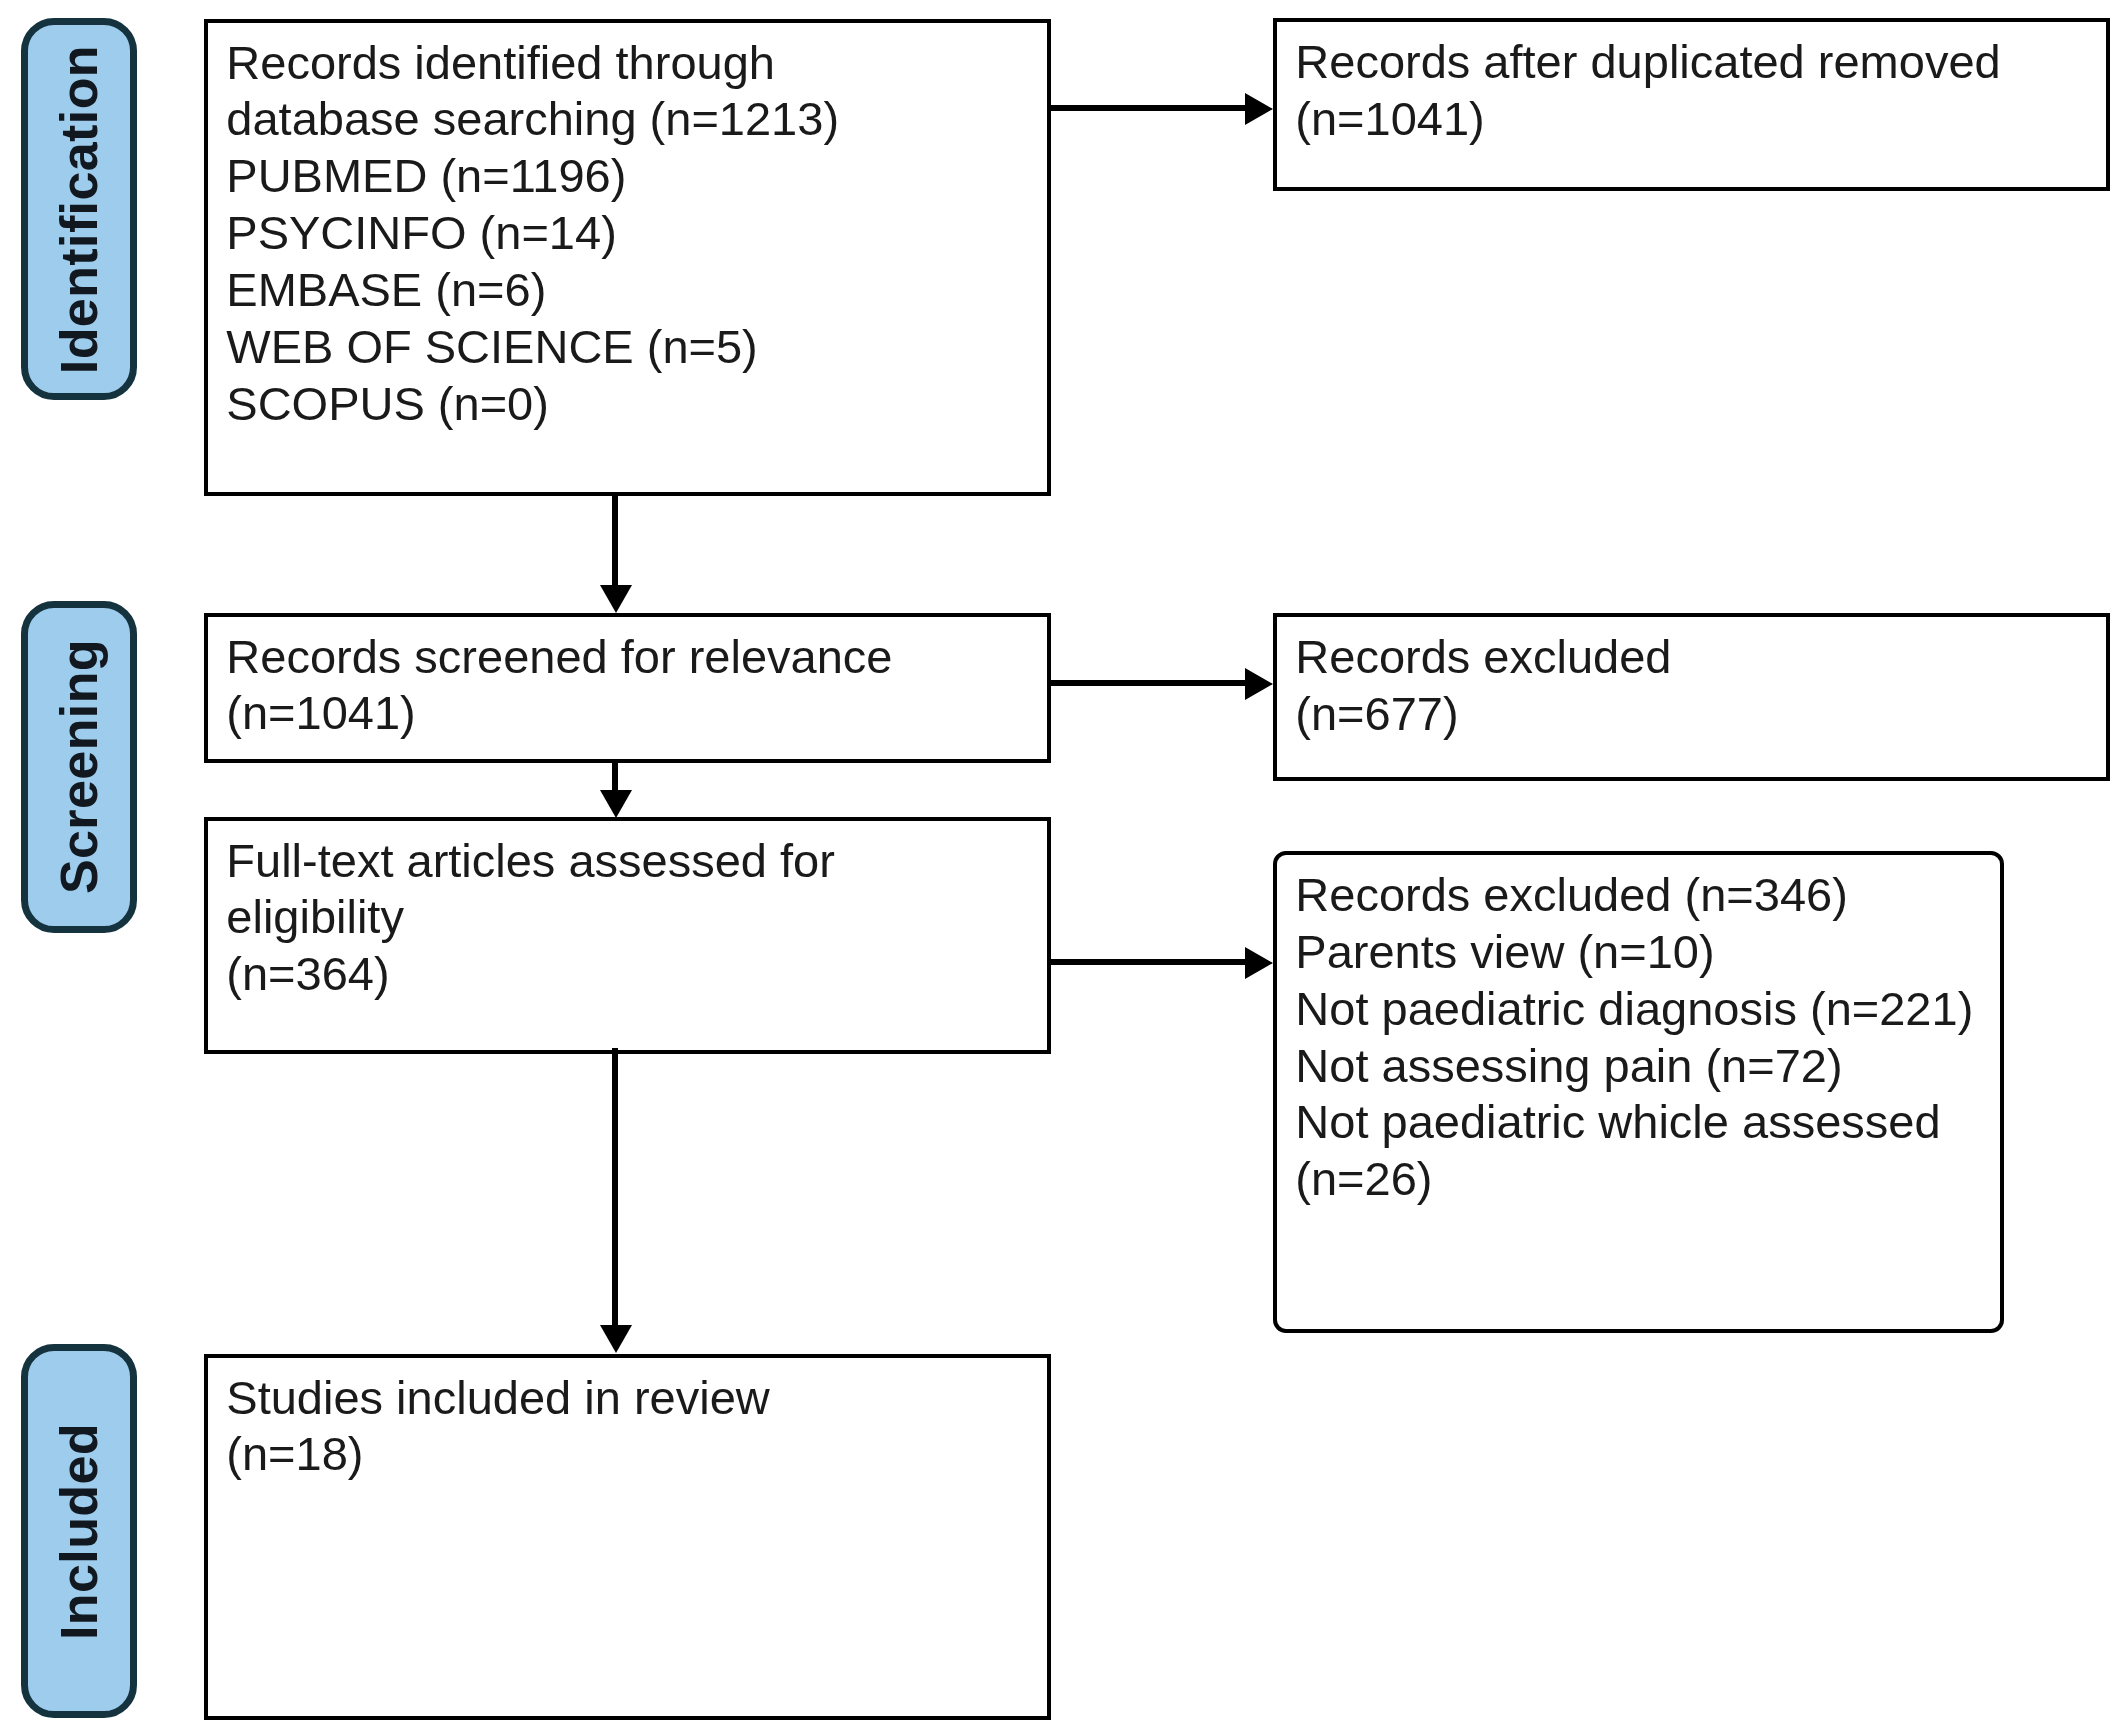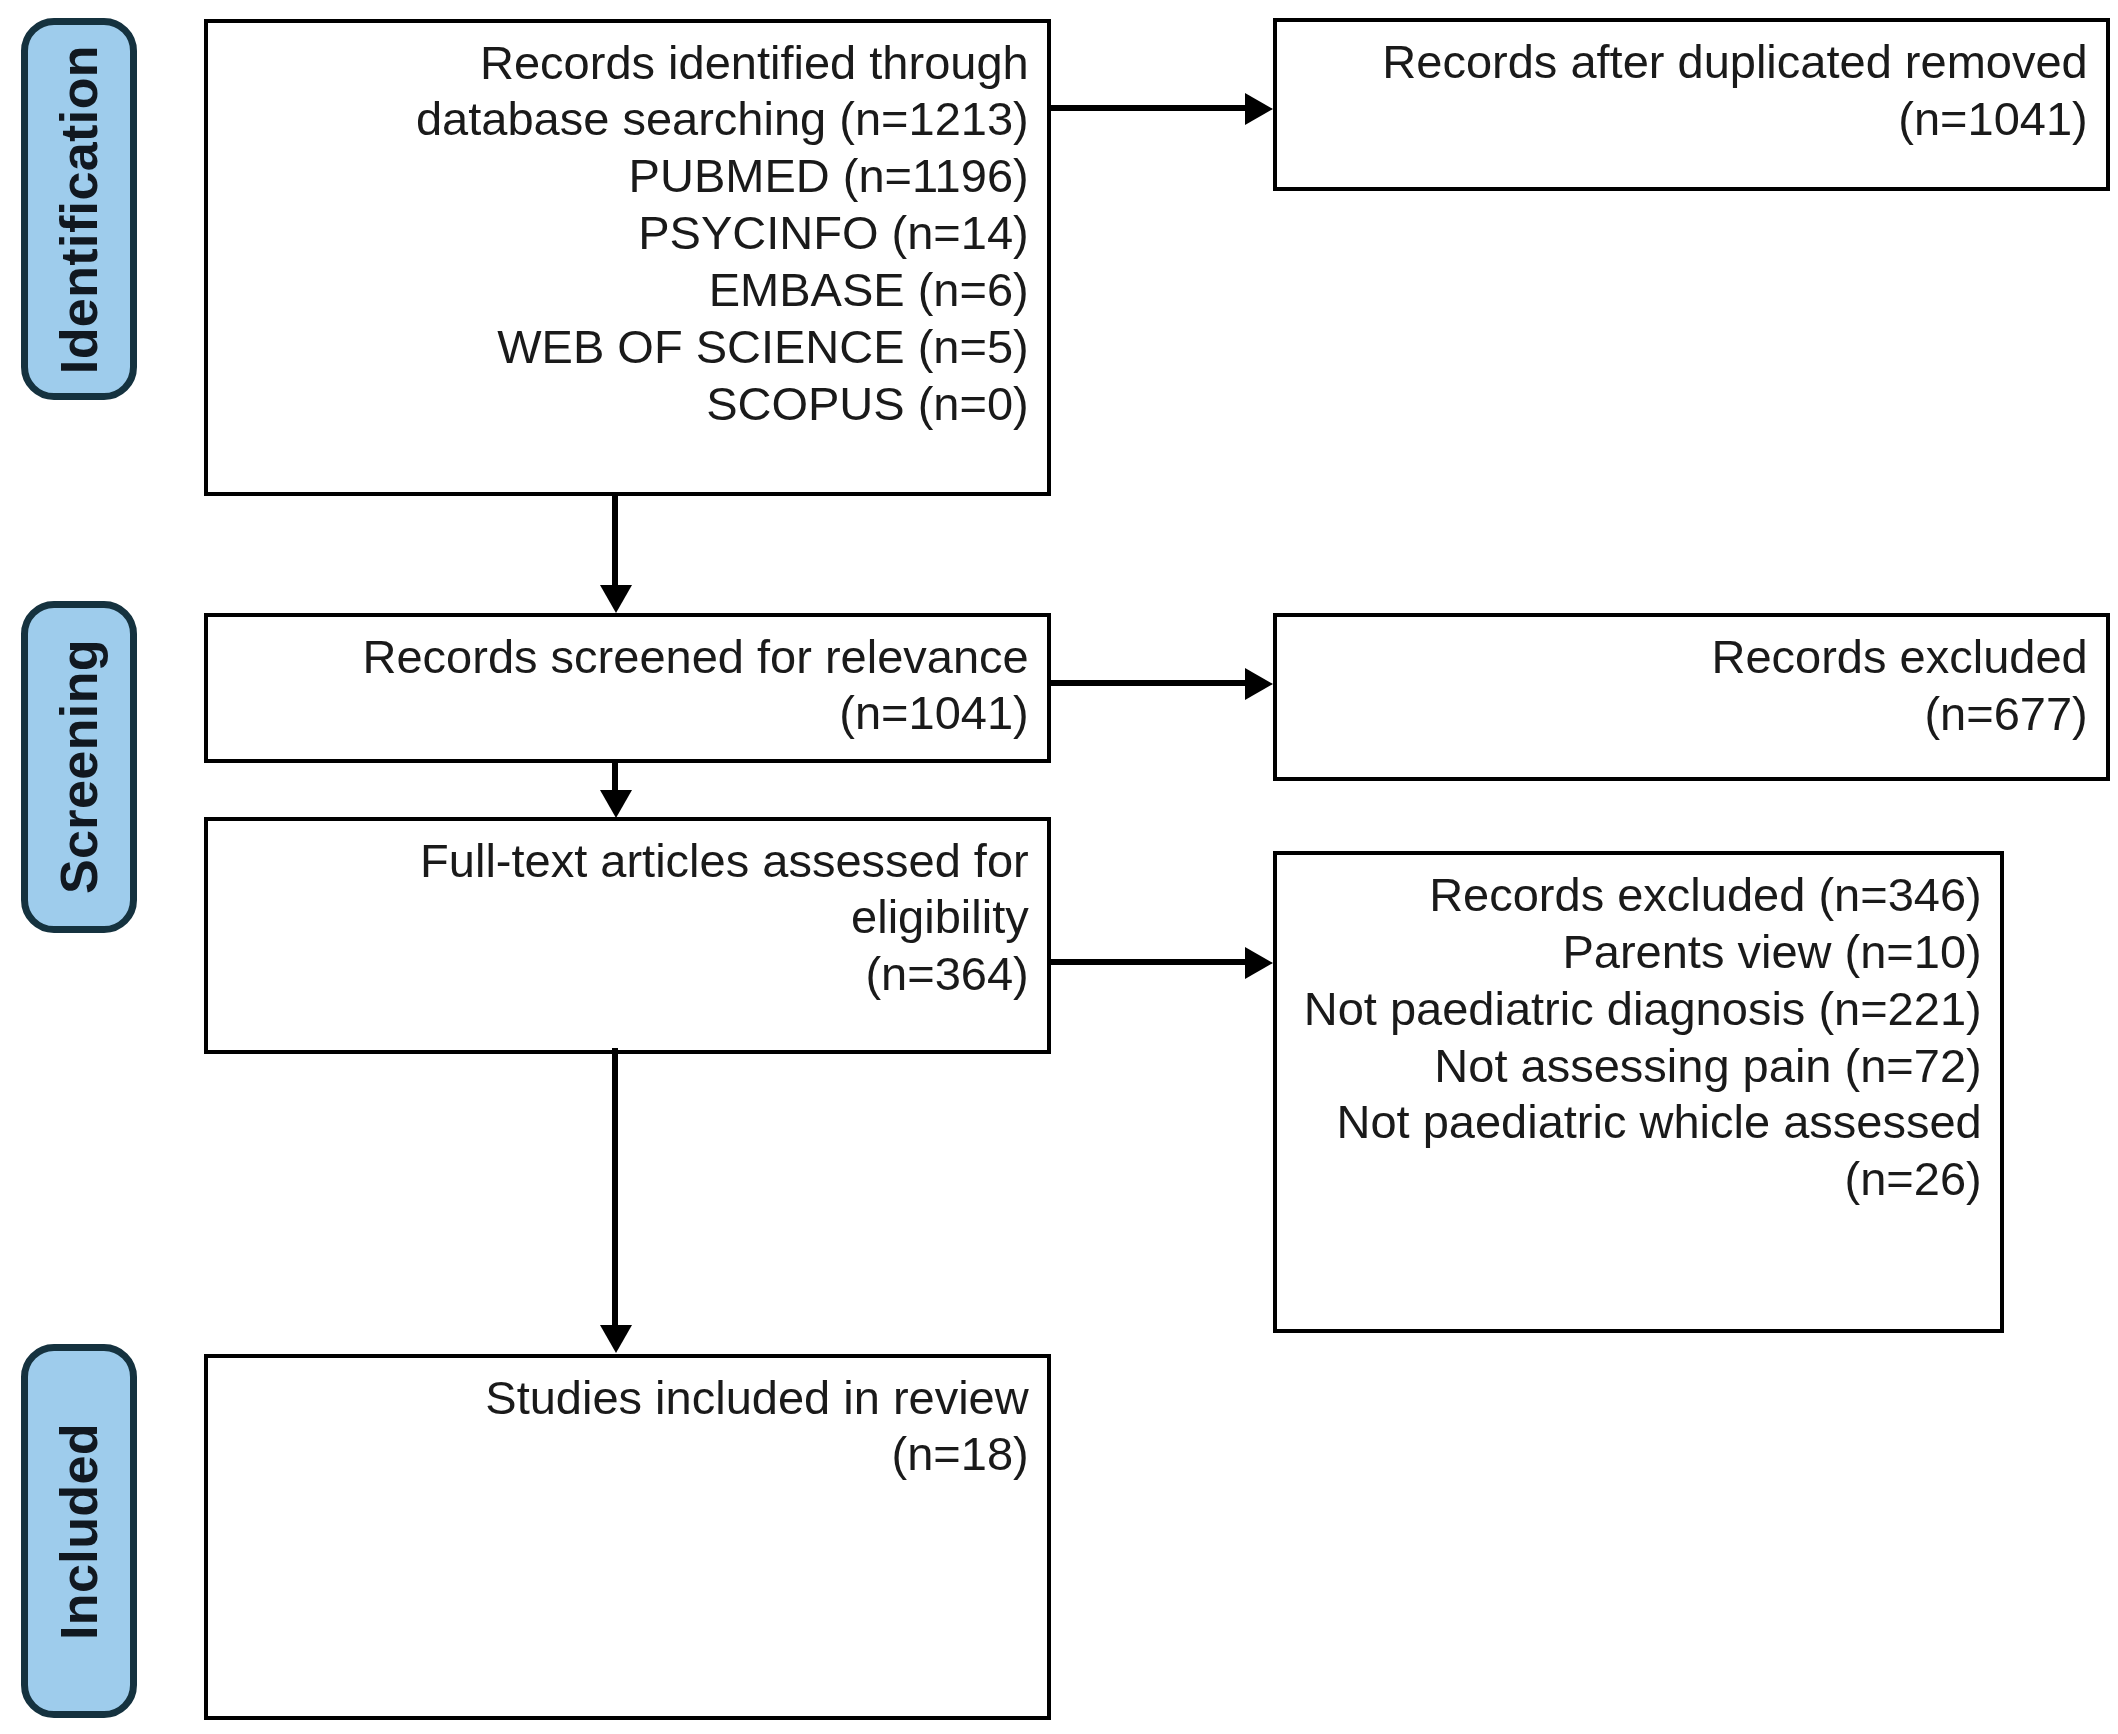--- a/index.html
+++ b/index.html
@@ -30,21 +30,21 @@
     line-height:1;
   }
 
   
   .box{
     position:absolute;
     background:#ffffff;
     border:4.2px solid #000000;
     box-sizing:border-box;
     padding:11.6px 18.3px 0 18.3px;
-    text-align:right;
+    text-align:left;
   }
   .box .line{
     display:block;
     font-size:47px;
     line-height:1.21;
     color:#1a1a1a;
     white-space:nowrap;
   }
   .box.pad-top{padding-top:12px;}
 
@@ -131,21 +131,21 @@
     <div class="shaft" style="height:27.4px;"></div>
     <div class="head" style="top:27.4px;"></div>
   </div>
 
   <div class="box" style="left:204px;top:817px;width:847px;height:237px;">
     <span class="line">Full-text articles assessed for</span>
     <span class="line">eligibility</span>
     <span class="line">(n=364)</span>
   </div>
 
-  <div class="box pad-top" style="left:1273px;top:851px;width:731px;height:482px;">
+  <div class="box pad-top" style="left:1273px;top:851px;width:731px;height:482px;border-radius:13px;">
     <span class="line">Records excluded (n=346)</span>
     <span class="line">Parents view (n=10)</span>
     <span class="line">Not paediatric diagnosis (n=221)</span>
     <span class="line">Not assessing pain (n=72)</span>
     <span class="line">Not paediatric whicle assessed</span>
     <span class="line">(n=26)</span>
   </div>
 
   <div class="h-arrow" style="left:1051px;top:959px;width:223px;">
     <div class="shaft" style="width:194px;"></div>

